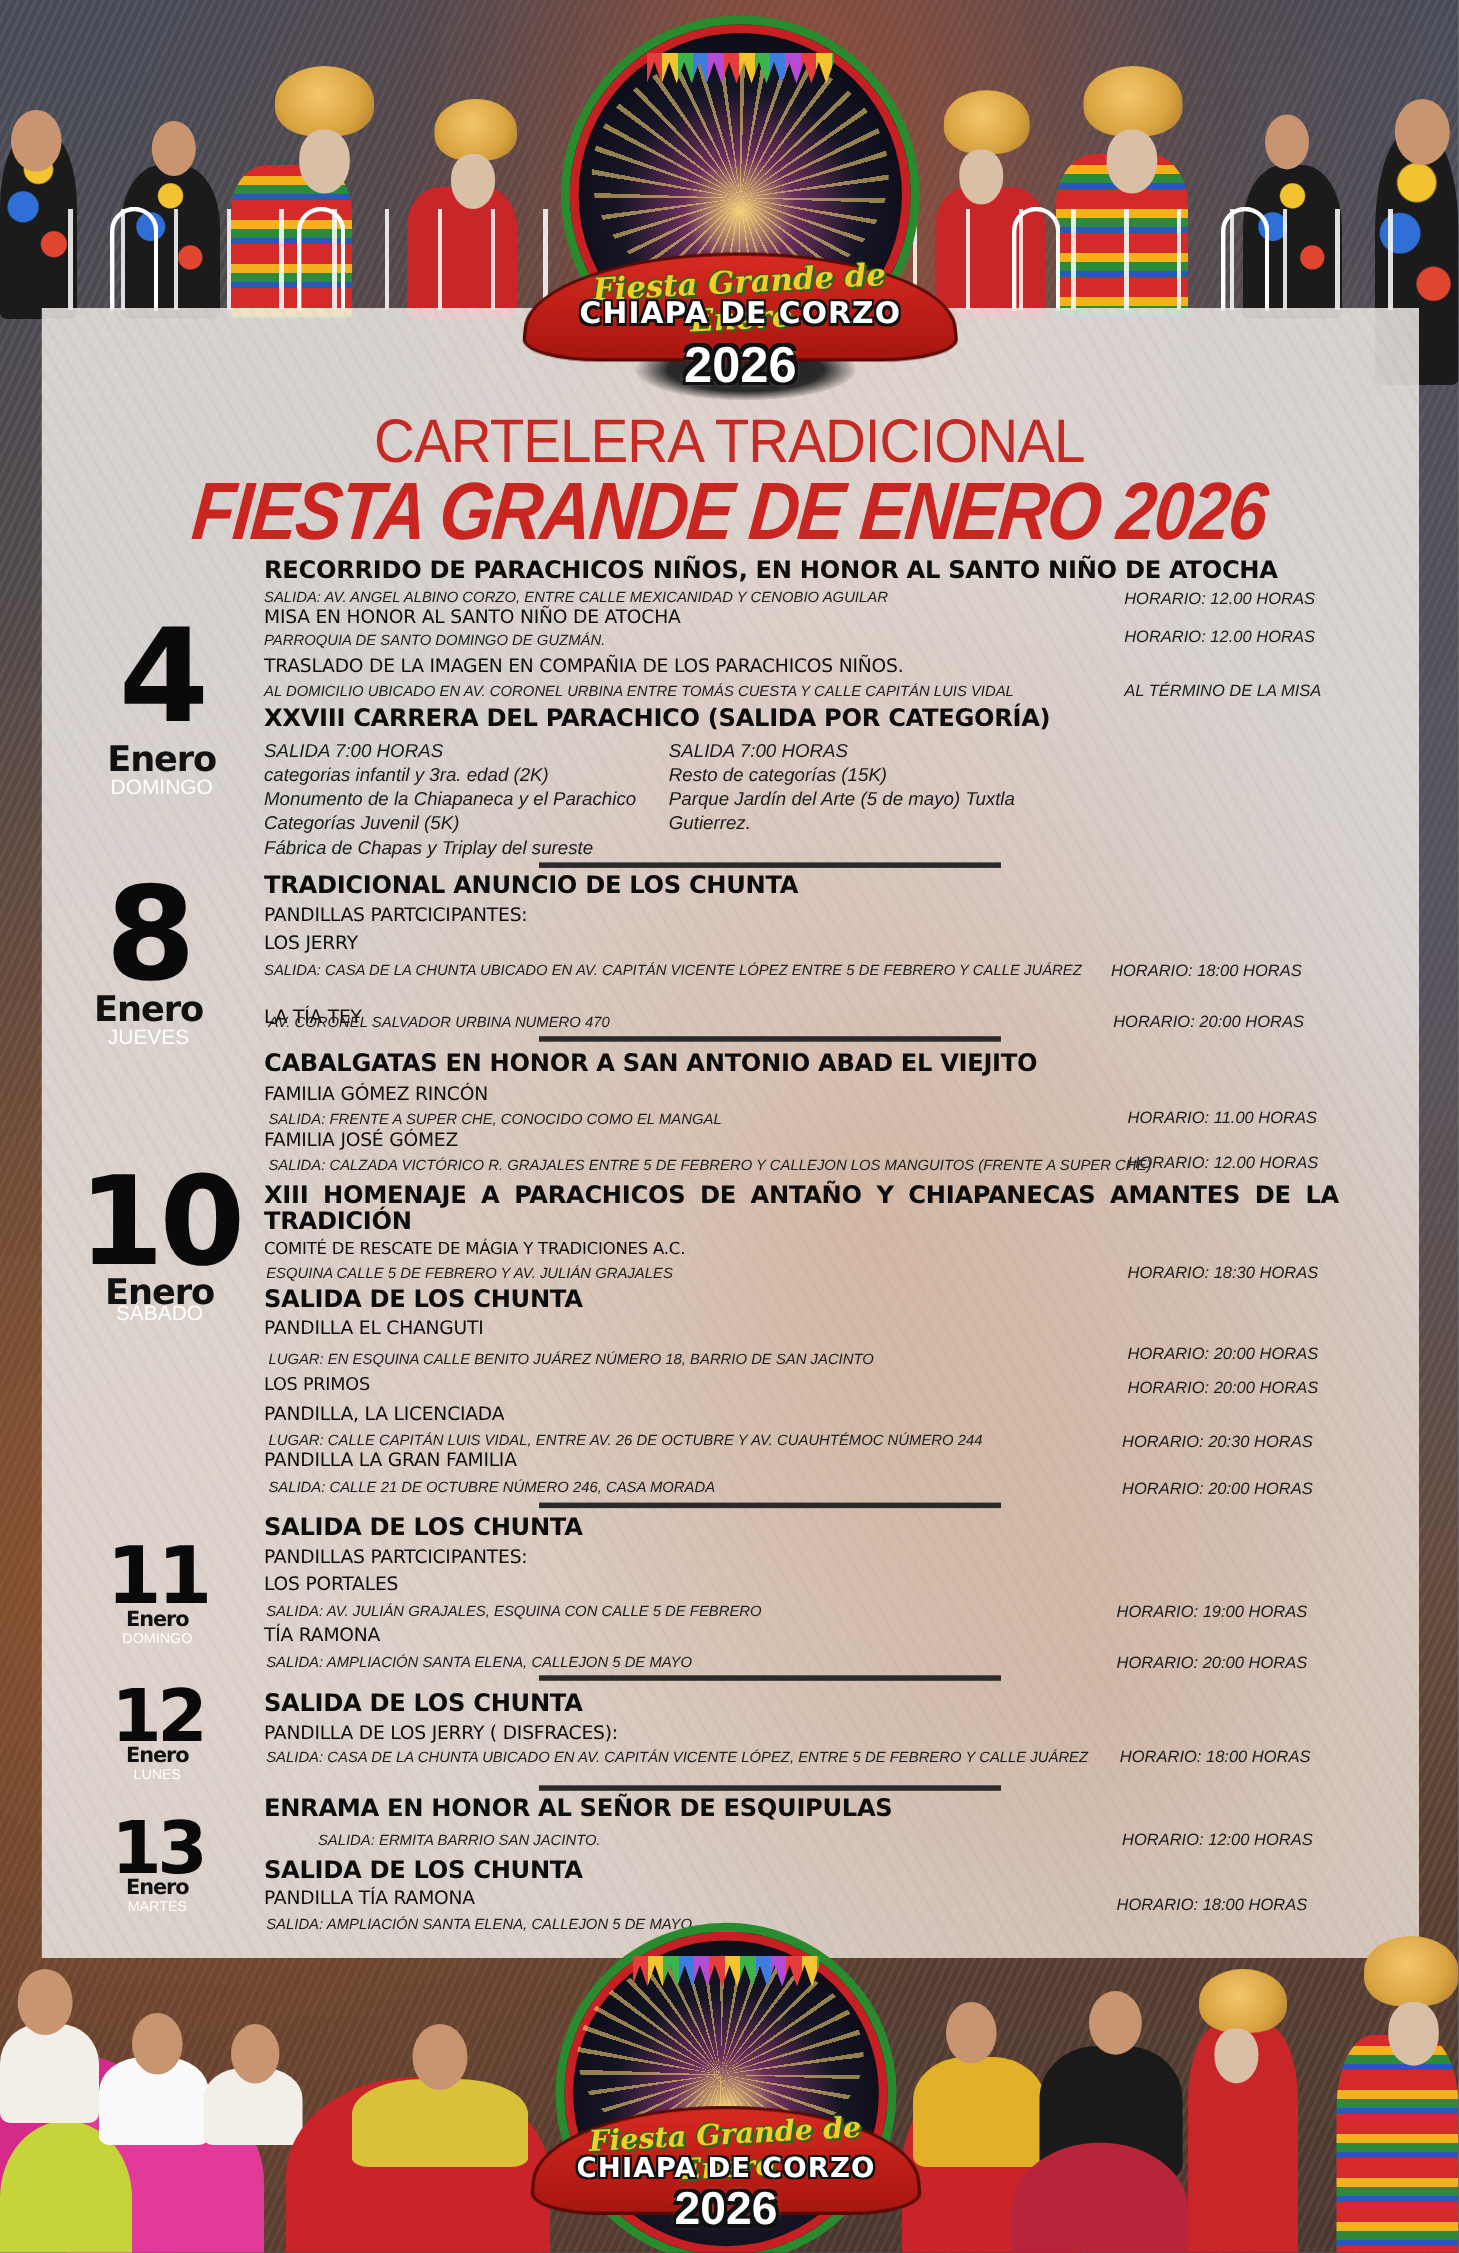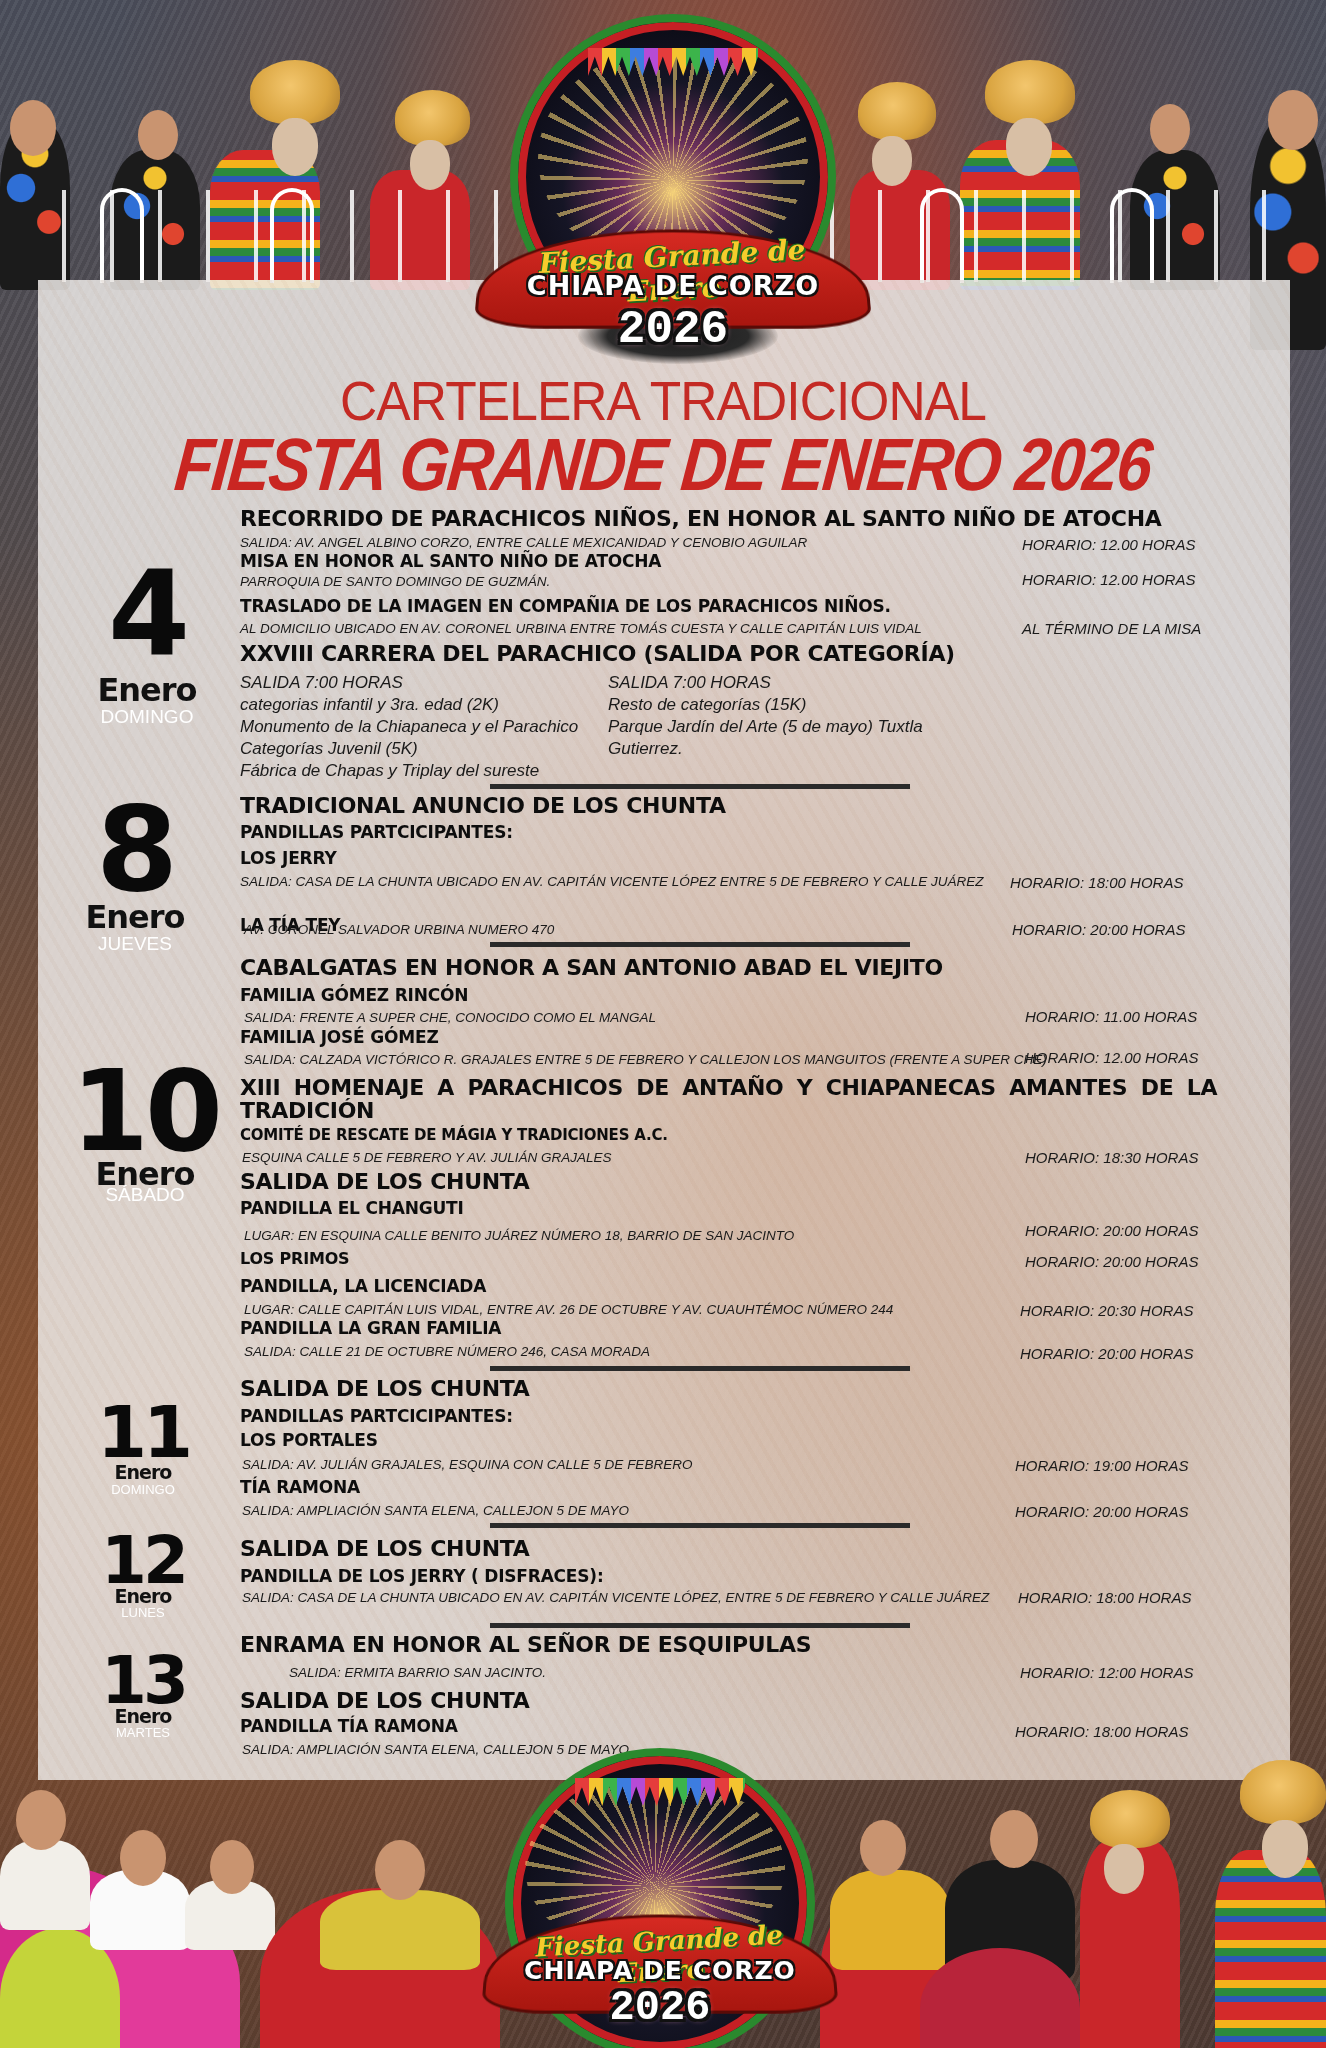--- a/index.html
+++ b/index.html
@@ -108,21 +108,21 @@
     transform: rotate(-3deg);
   }
   .logo-city {
     position: absolute; left: 0; top: 262px; width: 350px; text-align: center;
     font-family: "DejaVu Sans", sans-serif; font-weight: bold;
     font-size: 27px; color: #fff; letter-spacing: 1px;
     text-shadow: 2px 2px 0 #111, -2px -2px 0 #111, 2px -2px 0 #111, -2px 2px 0 #111;
   }
   .logo-year {
     position: absolute; left: 0; top: 296px; width: 350px; text-align: center;
-    font-family: Liberation Mono, monospace; font-weight: bold;
+    font-family: Liberation Sans, sans-serif; font-weight: bold;
     font-size: 46px; color: #fff;
     text-shadow: 3px 3px 0 #111, -3px -3px 0 #111, 3px -3px 0 #111, -3px 3px 0 #111, 0 0 6px #f5a3c8;
   }
   .logo-splash {
     position: absolute; left: 80px; top: 300px; width: 200px; height: 56px; border-radius: 50%;
     background: radial-gradient(ellipse, #1a1a1a 0%, #2a2a2a 50%, transparent 72%);
   }
   
   .subtitle {
     position: absolute; left: 0; top: 368px; width: 1326px; text-align: center;
@@ -147,21 +147,21 @@
     text-align: center; line-height: 1; letter-spacing: -1px;
   }
   .day-week {
     font-family: "Liberation Sans", sans-serif; color: #ffffff; text-align: center; line-height: 1;
   }
   .ev-title {
     font-family: "DejaVu Sans", sans-serif; font-weight: bold; color: #0d0d0d;
     font-size: 22px; letter-spacing: -0.3px; line-height: 1;
   }
   .ev-sub {
-    font-family: "DejaVu Sans", sans-serif; font-weight: bold; color: #0d0d0d;
+    font-family: "DejaVu Sans", sans-serif; font-weight: normal; color: #0d0d0d;
     font-size: 17px; line-height: 1; letter-spacing: -0.2px;
   }
   .ev-loc {
     font-family: "Liberation Sans", sans-serif; font-style: italic; color: #1a1a1a;
     font-size: 13.5px; line-height: 1;
   }
   .ev-time {
     font-family: "Liberation Sans", sans-serif; font-style: italic; color: #1a1a1a;
     font-size: 15px; line-height: 1;
   }

